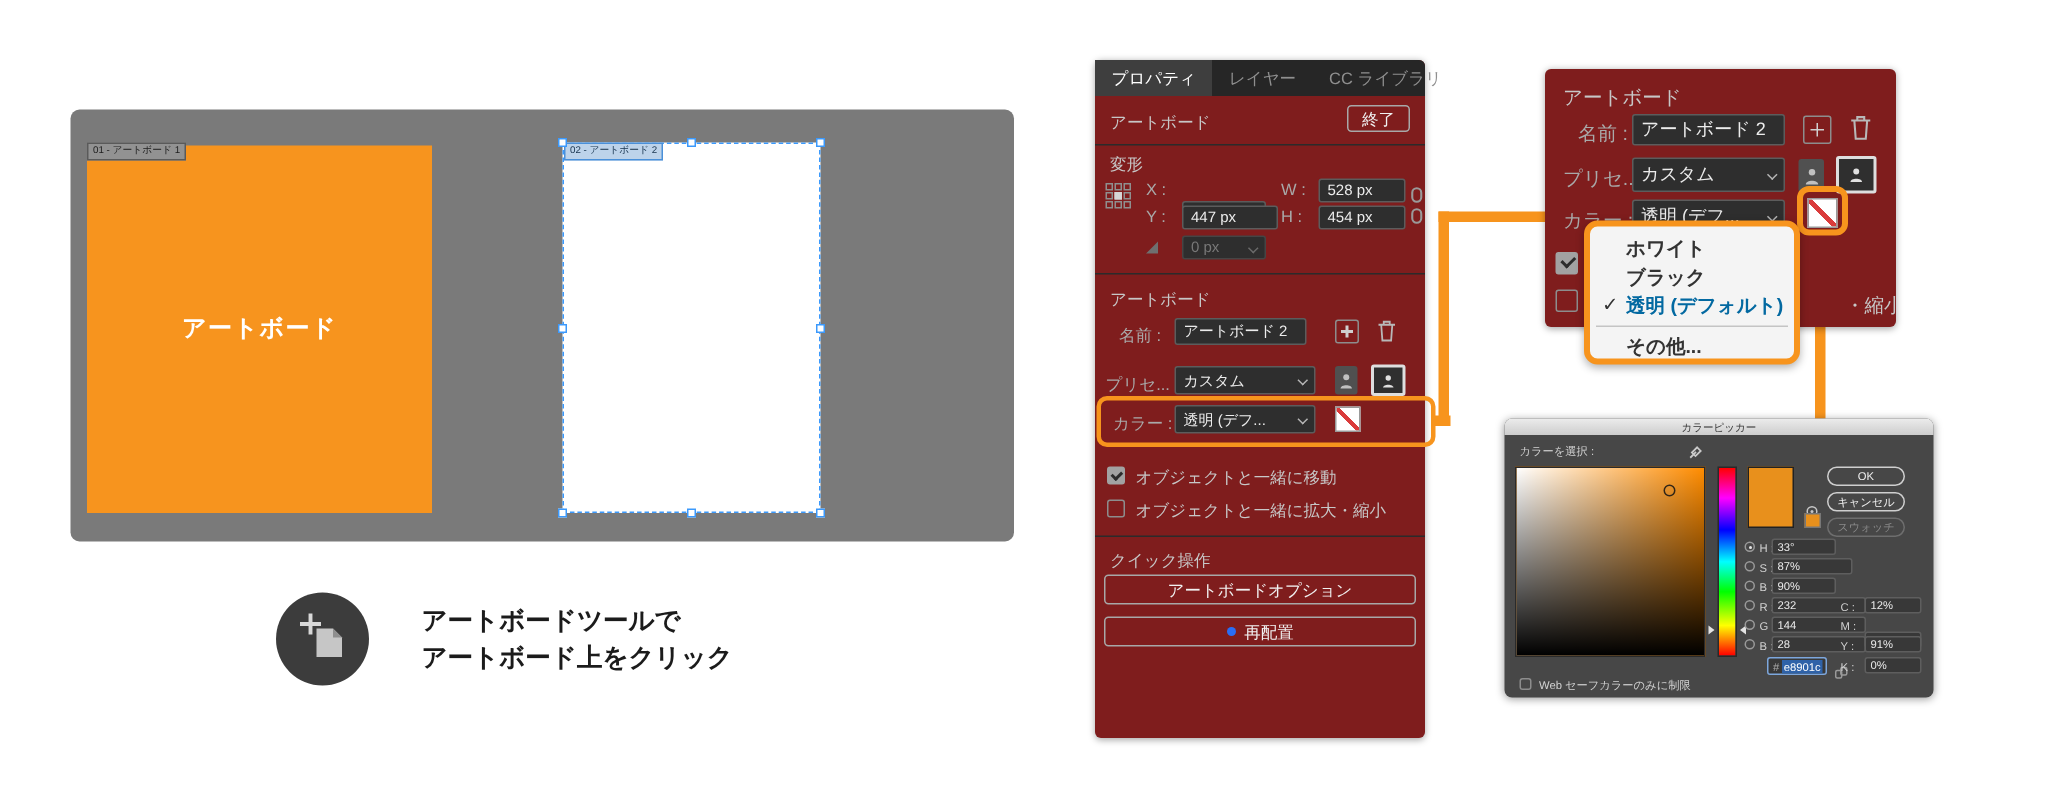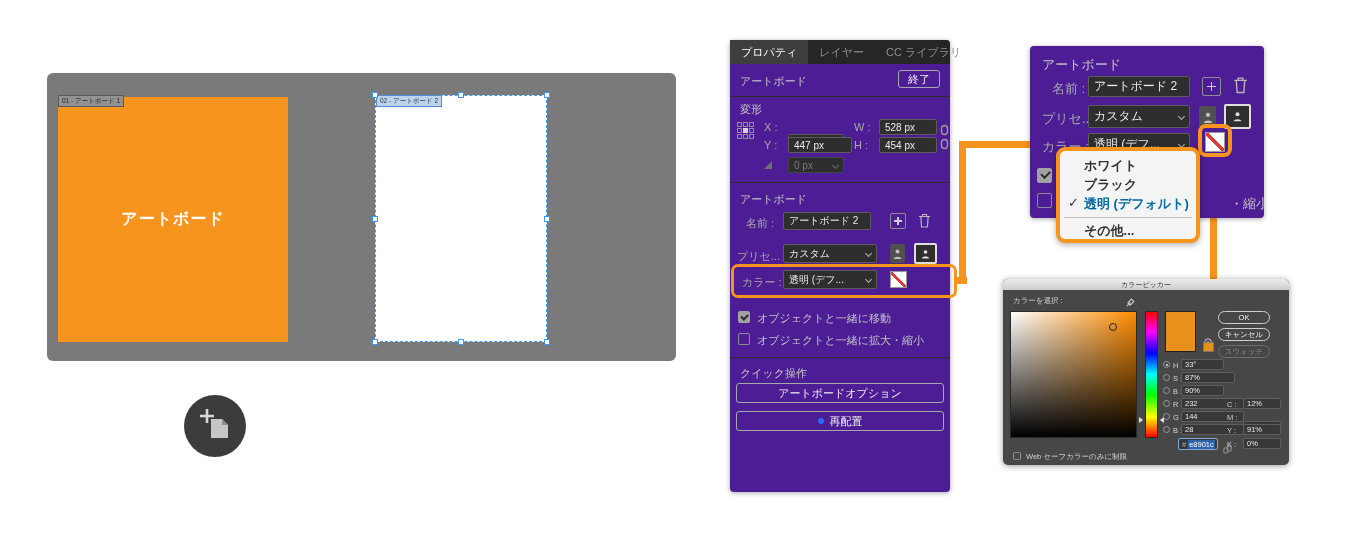--- a/index.html
+++ b/index.html
@@ -10,21 +10,21 @@
 
 .canvas{background:#7a7a7a;border-radius:6px}
 .ab-label{position:absolute;font-size:6.5px;line-height:10px;padding:0 3px;white-space:nowrap;
   background:#929292;border:1px solid #5a5a5a;color:#1c1c1c}
 .ab-label.sel{background:#bdd3ea;border-color:#4a90d9;color:#16324d}
 .handle{position:absolute;width:6px;height:6px;background:#fff;border:1px solid #3B99FC}
 
 .tool-circle{background:#3c3c3c;border-radius:50%;display:flex;align-items:center;justify-content:center}
 .note{font-size:17px;font-weight:bold;color:#1b1b1b;line-height:25px;white-space:nowrap}
 
-.panel{background:#4c1d95;border-radius:4px;box-shadow:0 1px 5px rgba(0,0,0,.35)}
+.panel{background:#7f1d1d;border-radius:4px;box-shadow:0 1px 5px rgba(0,0,0,.35)}
 .lbl{color:#c7c7c7;font-size:11px;white-space:nowrap}
 .lbl2{color:#a9a9a9;font-size:11px;white-space:nowrap}
 .box{position:absolute;background:#2e2e2e;border:1px solid #5c5c5c;border-radius:2px;color:#ececec;
   font-size:10px;display:flex;align-items:center;padding:0 5px;white-space:nowrap;overflow:hidden}
 .box.dim{border-color:#454545;color:#787878}
 .chev{width:5px;height:5px;border-right:1.5px solid #b5b5b5;border-bottom:1.5px solid #b5b5b5;
   transform:rotate(45deg);margin-left:auto;flex:none}
 .chev.dim{border-color:#6a6a6a}
 .obtn{position:absolute;border:1px solid #a8a8a8;border-radius:3px;color:#f1f1f1;font-size:11px;
   display:flex;align-items:center;justify-content:center;white-space:nowrap;background:transparent}
@@ -106,20 +106,24 @@
 
   <div class="abs tool-circle" style="left:184px;top:395px;width:62px;height:62px">
     <span>
       <svg width="34" height="34" viewBox="0 0 34 34">
         <path d="M9 2v14M2 9h14" stroke="#d8d8d8" stroke-width="2.6" fill="none"></path>
         <path d="M13 12h11l6 6v13H13z" fill="#c6c6c6"></path>
         <path d="M24 12l6 6h-6z" fill="#8e8e8e"></path>
       </svg>
     </span>
   </div>
+  <div class="abs note" style="left:281px;top:401px">
+    <div>アートボードツールで</div>
+    <div>アートボード上をクリック</div>
+  </div>
 
   <div class="abs panel" style="left:730px;top:40px;width:220px;height:452px">
     <div class="tabbar">
       <div class="tab active">プロパティ</div>
       <div class="tab">レイヤー</div>
       <div class="tab">CC ライブラリ</div>
     </div>
 
     <div class="abs lbl" style="left:10px;top:34px">アートボード</div>
     <div class="obtn" style="left:168px;top:30px;width:42px;height:18px">終了</div>

